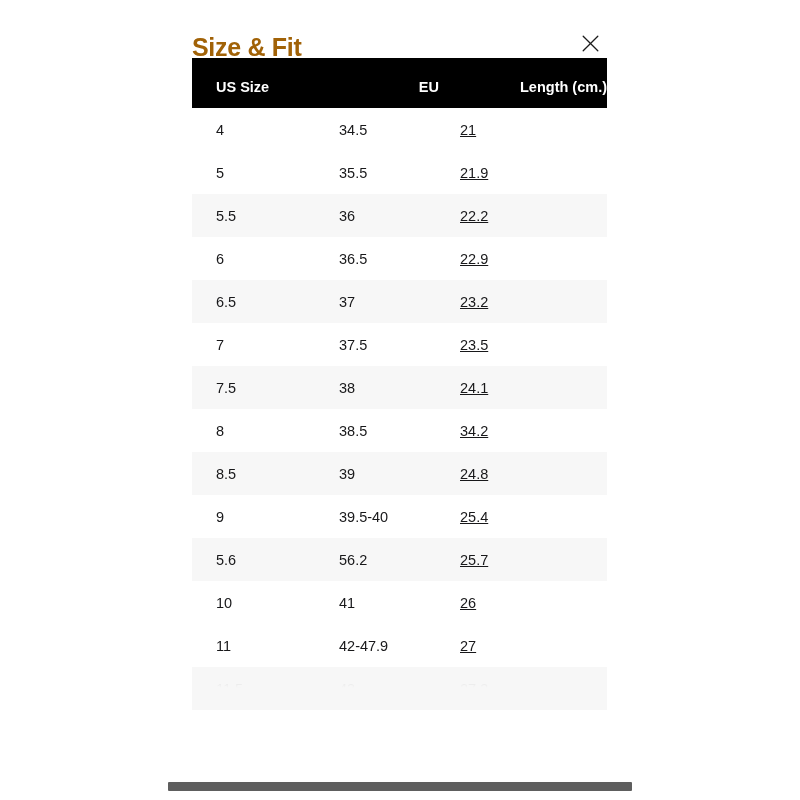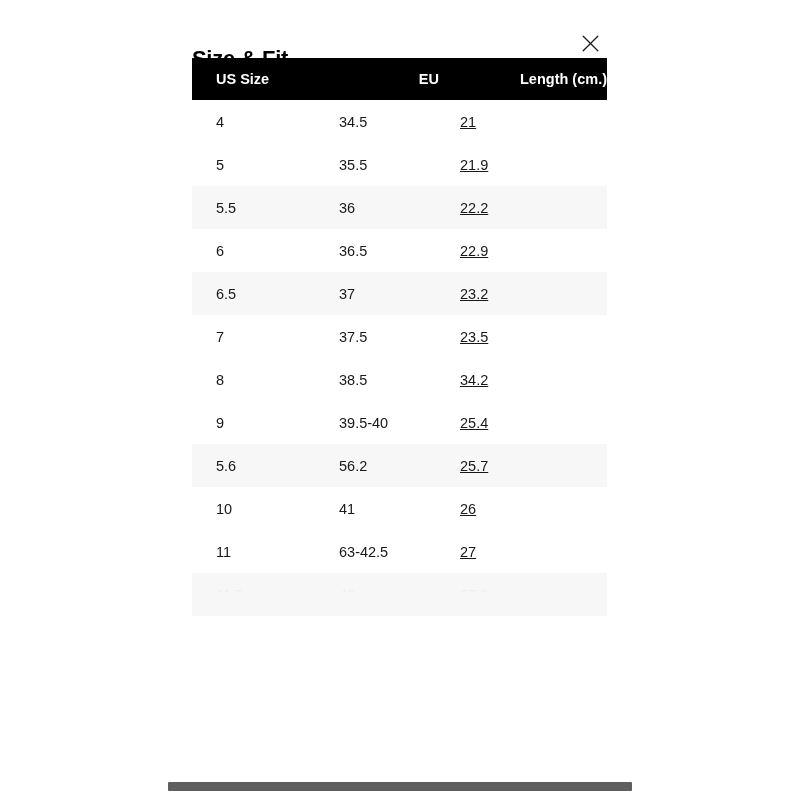--- a/index.html
+++ b/index.html
@@ -34,25 +34,25 @@
     position: absolute;
     left: 0;
     top: 28px;
     width: 415px;
     height: 30px;
   }
 
   #panel-title {
     position: absolute;
     left: 0;
-    top: 16px;
-    font-size: 22px;
+    top: 4px;
+    font-size: 25px;
     font-weight: bold;
     letter-spacing: -0.3px;
-    color: #000000;
+    color: #a16207;
     line-height: 30px;
     white-space: nowrap;
   }
 
   #close-button {
     position: absolute;
     right: 3px;
     top: 1px;
     width: 28px;
     height: 28px;
@@ -83,21 +83,21 @@
   #table-head-row {
     background: #000000;
   }
 
   #size-table thead th {
     height: 42px;
     color: #ffffff;
     font-size: 14.5px;
     font-weight: bold;
     text-align: left;
-    padding: 0 0 0 24px;
+    padding: 8px 0 0 24px;
     letter-spacing: 0px;
     white-space: nowrap;
     vertical-align: middle;
   }
   #size-table thead th.h-eu  { padding-left: 21px; text-align: right; }
   #size-table thead th.h-len { padding-left: 21px; text-align: right; }
 
   #size-table tbody td {
     height: 43px;
     font-size: 14.5px;
@@ -189,43 +189,53 @@
         <tr class="row-alt">
           <td class="d-us">6.5</td>
           <td class="d-eu">37</td>
           <td class="d-len">23.2</td>
         </tr>
         <tr class="row-plain">
           <td class="d-us">7</td>
           <td class="d-eu">37.5</td>
           <td class="d-len">23.5</td>
         </tr>
+        <tr class="row-alt">
+          <td class="d-us">7.5</td>
+          <td class="d-eu">38</td>
+          <td class="d-len">24.1</td>
+        </tr>
         <tr class="row-plain">
           <td class="d-us">8</td>
           <td class="d-eu">38.5</td>
           <td class="d-len">34.2</td>
         </tr>
+        <tr class="row-alt">
+          <td class="d-us">8.5</td>
+          <td class="d-eu">39</td>
+          <td class="d-len">24.8</td>
+        </tr>
         <tr class="row-plain">
           <td class="d-us">9</td>
           <td class="d-eu">39.5-40</td>
           <td class="d-len">25.4</td>
         </tr>
         <tr class="row-alt">
           <td class="d-us">5.6</td>
           <td class="d-eu">56.2</td>
           <td class="d-len">25.7</td>
         </tr>
         <tr class="row-plain">
           <td class="d-us">10</td>
           <td class="d-eu">41</td>
           <td class="d-len">26</td>
         </tr>
         <tr class="row-plain">
           <td class="d-us">11</td>
-          <td class="d-eu">63-42.5</td>
+          <td class="d-eu">42-47.9</td>
           <td class="d-len">27</td>
         </tr>
         <tr class="row-alt row-faded">
           <td class="d-us">11.5</td>
           <td class="d-eu">43</td>
           <td class="d-len">27.3</td>
         </tr>
       </tbody>
     </table>
 

